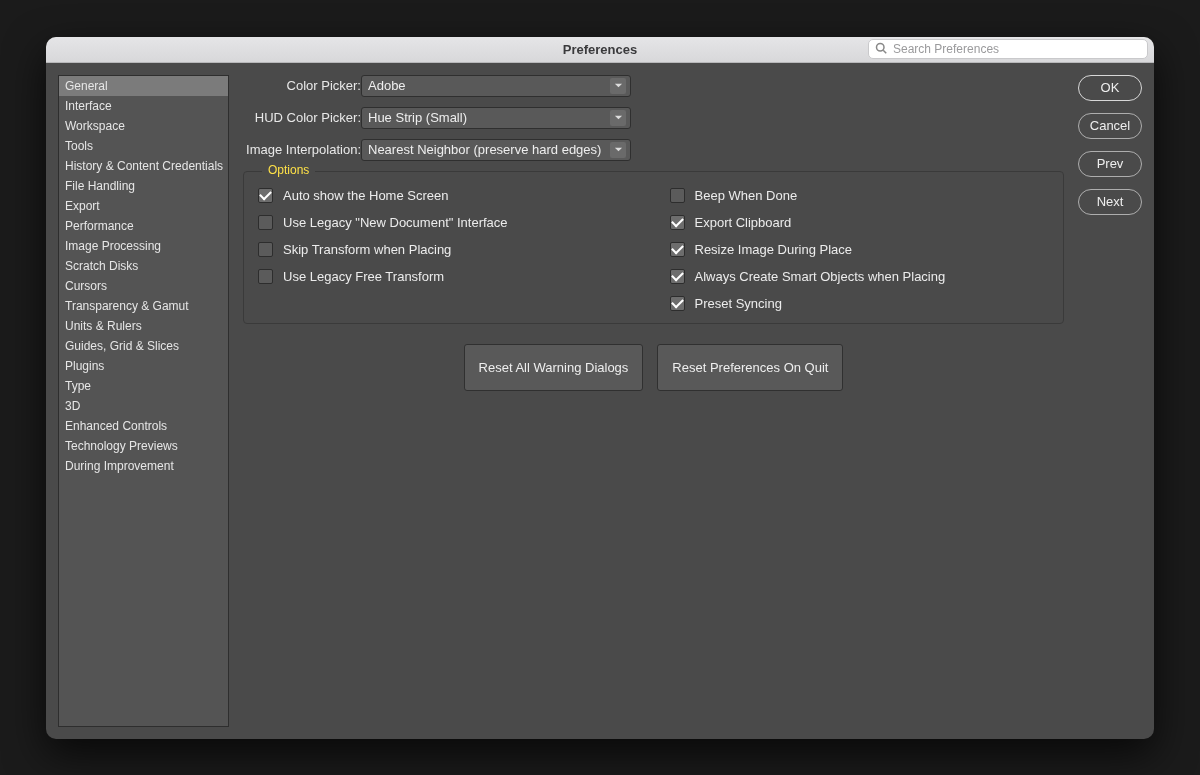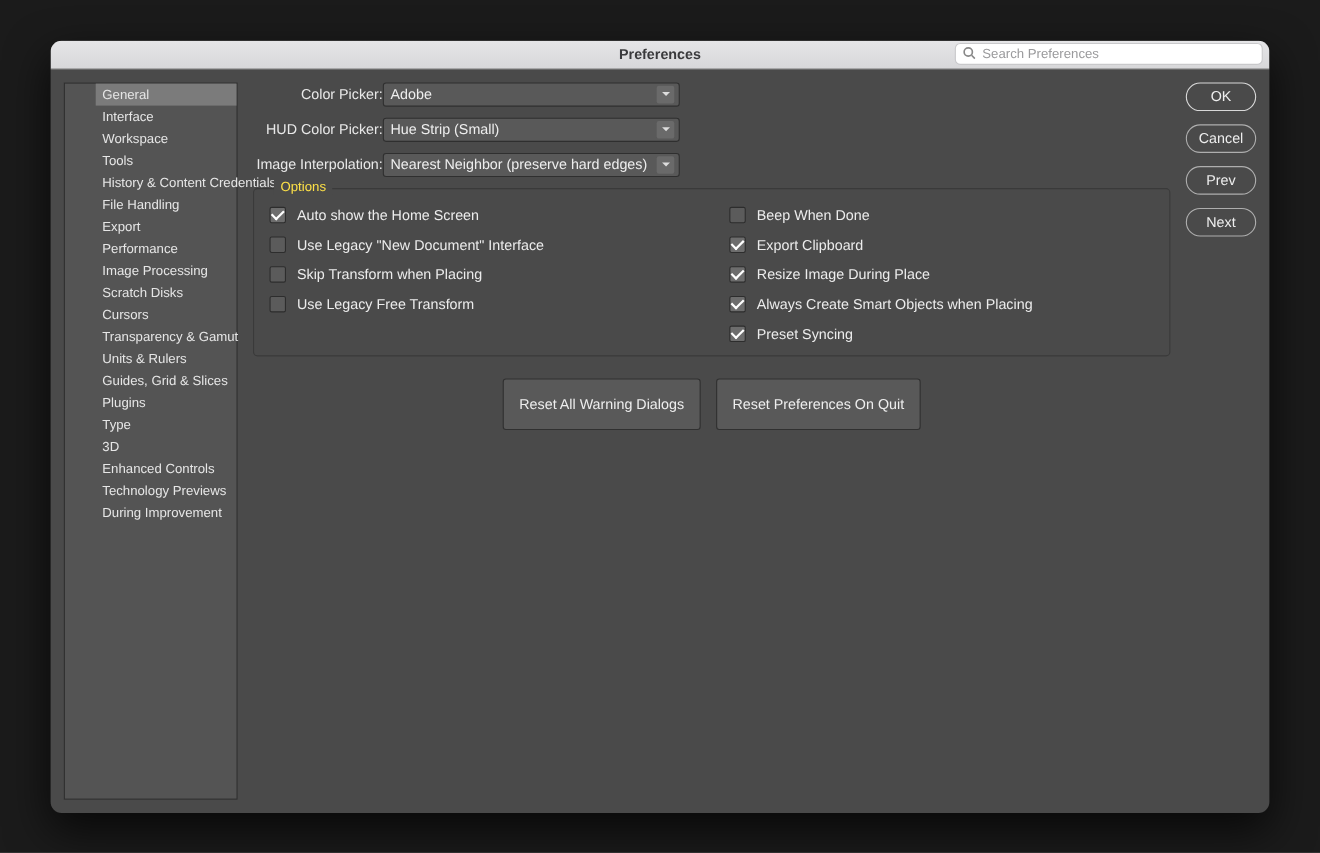--- a/index.html
+++ b/index.html
@@ -50,24 +50,23 @@
     background: transparent;
   }
   .searchwrap input::placeholder { color: #9a9a9c; }
 
   .body {
     flex: 1; display: flex;
     padding: 12px;
     gap: 14px;
   }
   .sidebar {
-    width: 158px;
+    width: 171px;
     background: #545454;
     border: 1px solid #2e2e2e;
-    padding-left: 28px;
   }
   .sidebar-item {
     padding: 3px 6px;
     font-size: 12px;
     color: #e6e6e6;
     cursor: default;
     white-space: nowrap;
   }
   .sidebar-item.selected {
     background: #7b7b7b;

